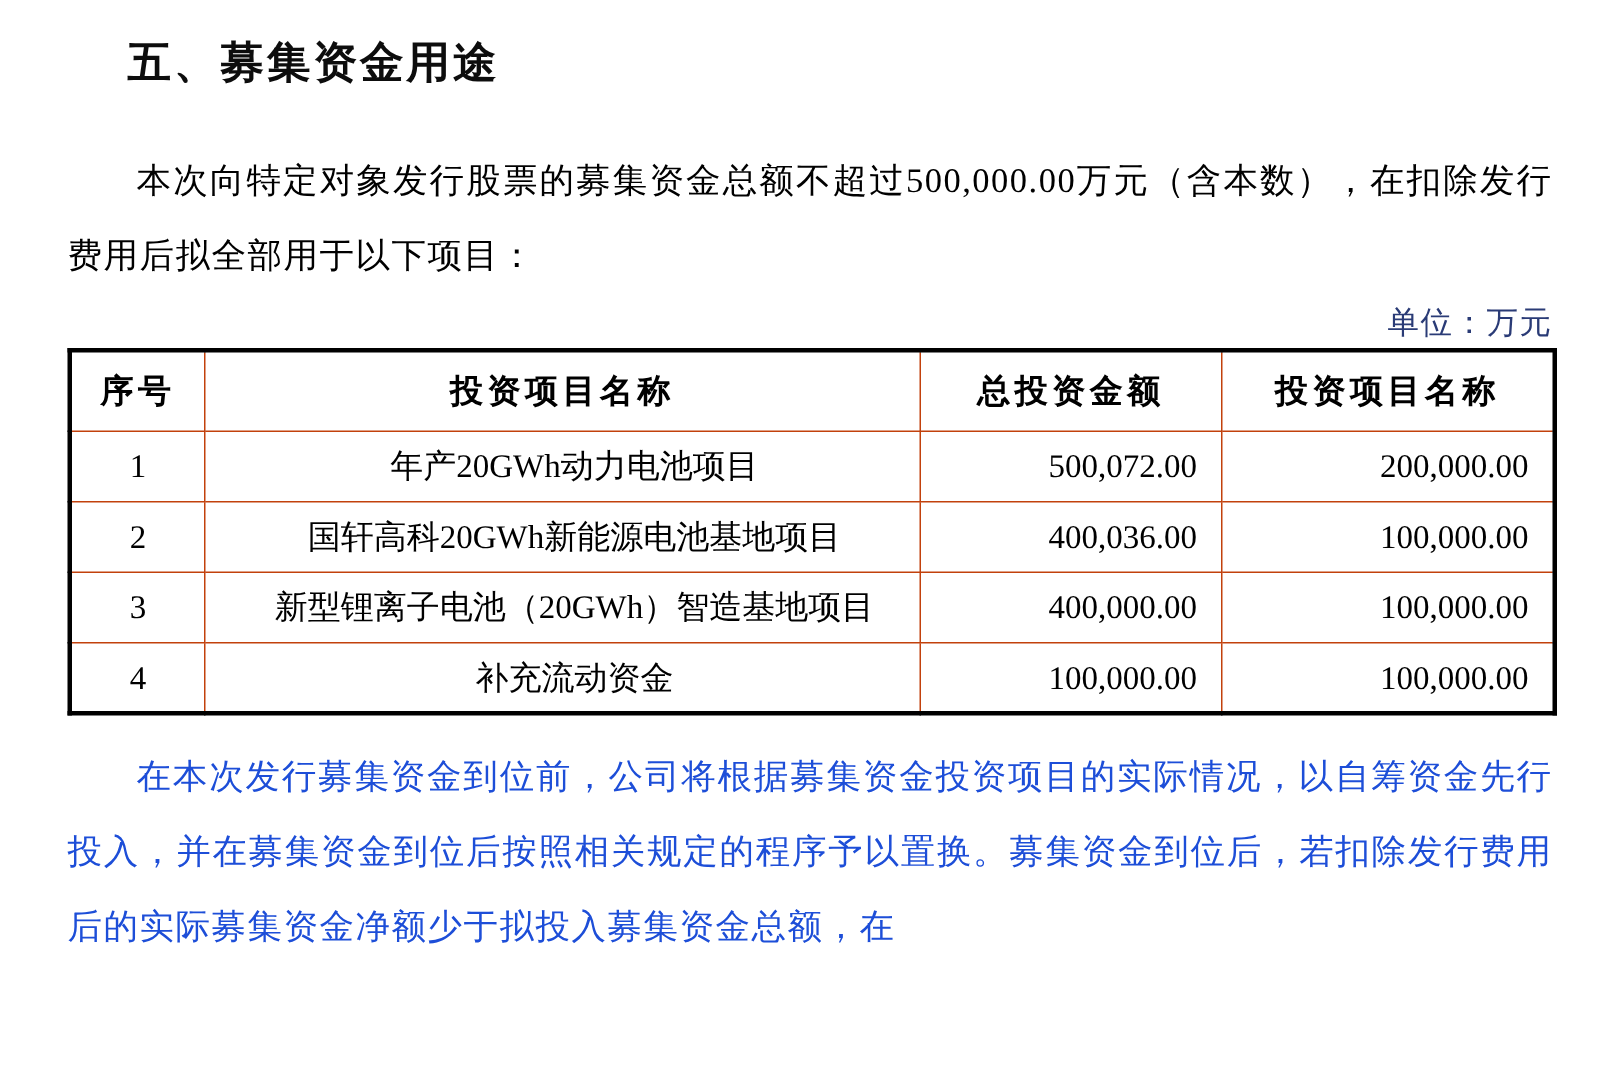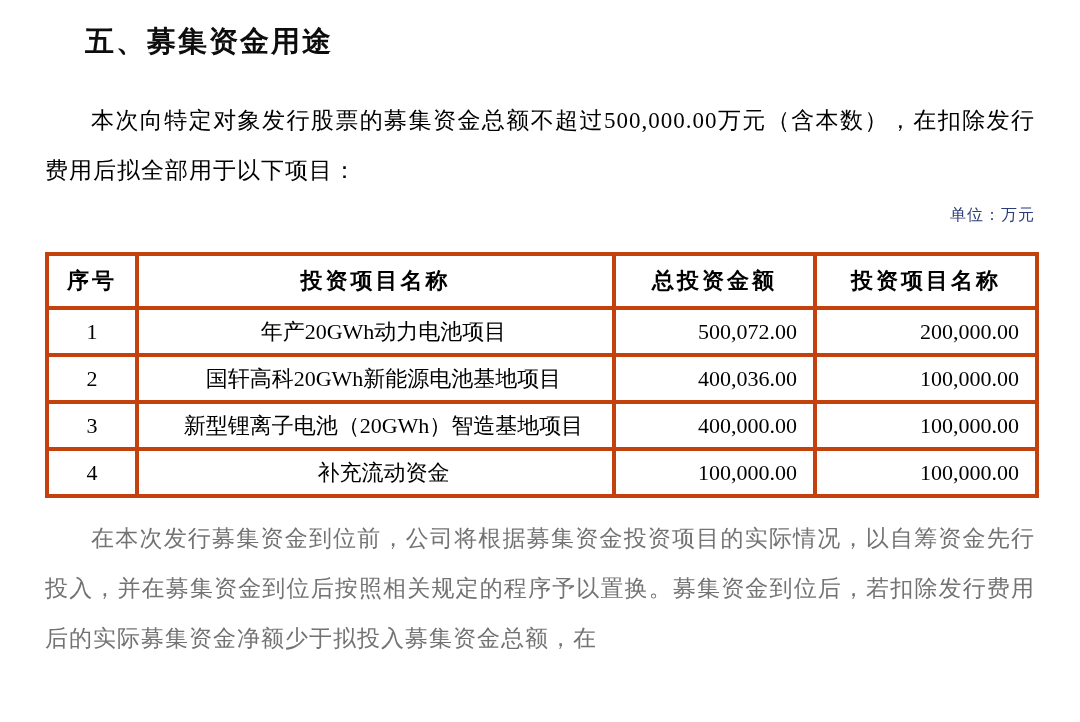--- a/index.html
+++ b/index.html
@@ -30,34 +30,34 @@
   .para {
     font-size: 23px;
     line-height: 50px;
     text-align: justify;
     text-indent: 2em;
     letter-spacing: 1px;
     color: #0d0d0d;
   }
   .unit-label {
     text-align: right;
-    font-size: 16px;
+    font-size: 21px;
     line-height: 34px;
     margin-top: 2px;
-    margin-bottom: 20px;
+    margin-bottom: 0;
     letter-spacing: 1px;
   }
   table.funds-table {
     width: 990px;
     border-collapse: collapse;
     border: 3px solid #000000;
     table-layout: fixed;
   }
   .funds-table th, .funds-table td {
-    border: 4px solid #c2410c;
+    border: 1px solid #c2410c;
     font-size: 22px;
     vertical-align: middle;
     overflow: hidden;
     white-space: nowrap;
   }
   .funds-table th {
     font-family: "Liberation Sans", "DejaVu Sans", sans-serif;
     font-weight: bold;
     height: 54px;
     text-align: center;
@@ -126,15 +126,15 @@
       </tr>
       <tr>
         <td class="cell-no">4</td>
         <td class="cell-name">补充流动资金</td>
         <td class="cell-num">100,000.00</td>
         <td class="cell-num">100,000.00</td>
       </tr>
     </tbody>
   </table>
 
-  <p class="para para-bottom" style="color: #737373;">在本次发行募集资金到位前，公司将根据募集资金投资项目的实际情况，以自筹资金先行投入，并在募集资金到位后按照相关规定的程序予以置换。募集资金到位后，若扣除发行费用后的实际募集资金净额少于拟投入募集资金总额，在</p>
+  <p class="para para-bottom" style="color: #1d4ed8;">在本次发行募集资金到位前，公司将根据募集资金投资项目的实际情况，以自筹资金先行投入，并在募集资金到位后按照相关规定的程序予以置换。募集资金到位后，若扣除发行费用后的实际募集资金净额少于拟投入募集资金总额，在</p>
 
 </div>
 
 </body></html>

